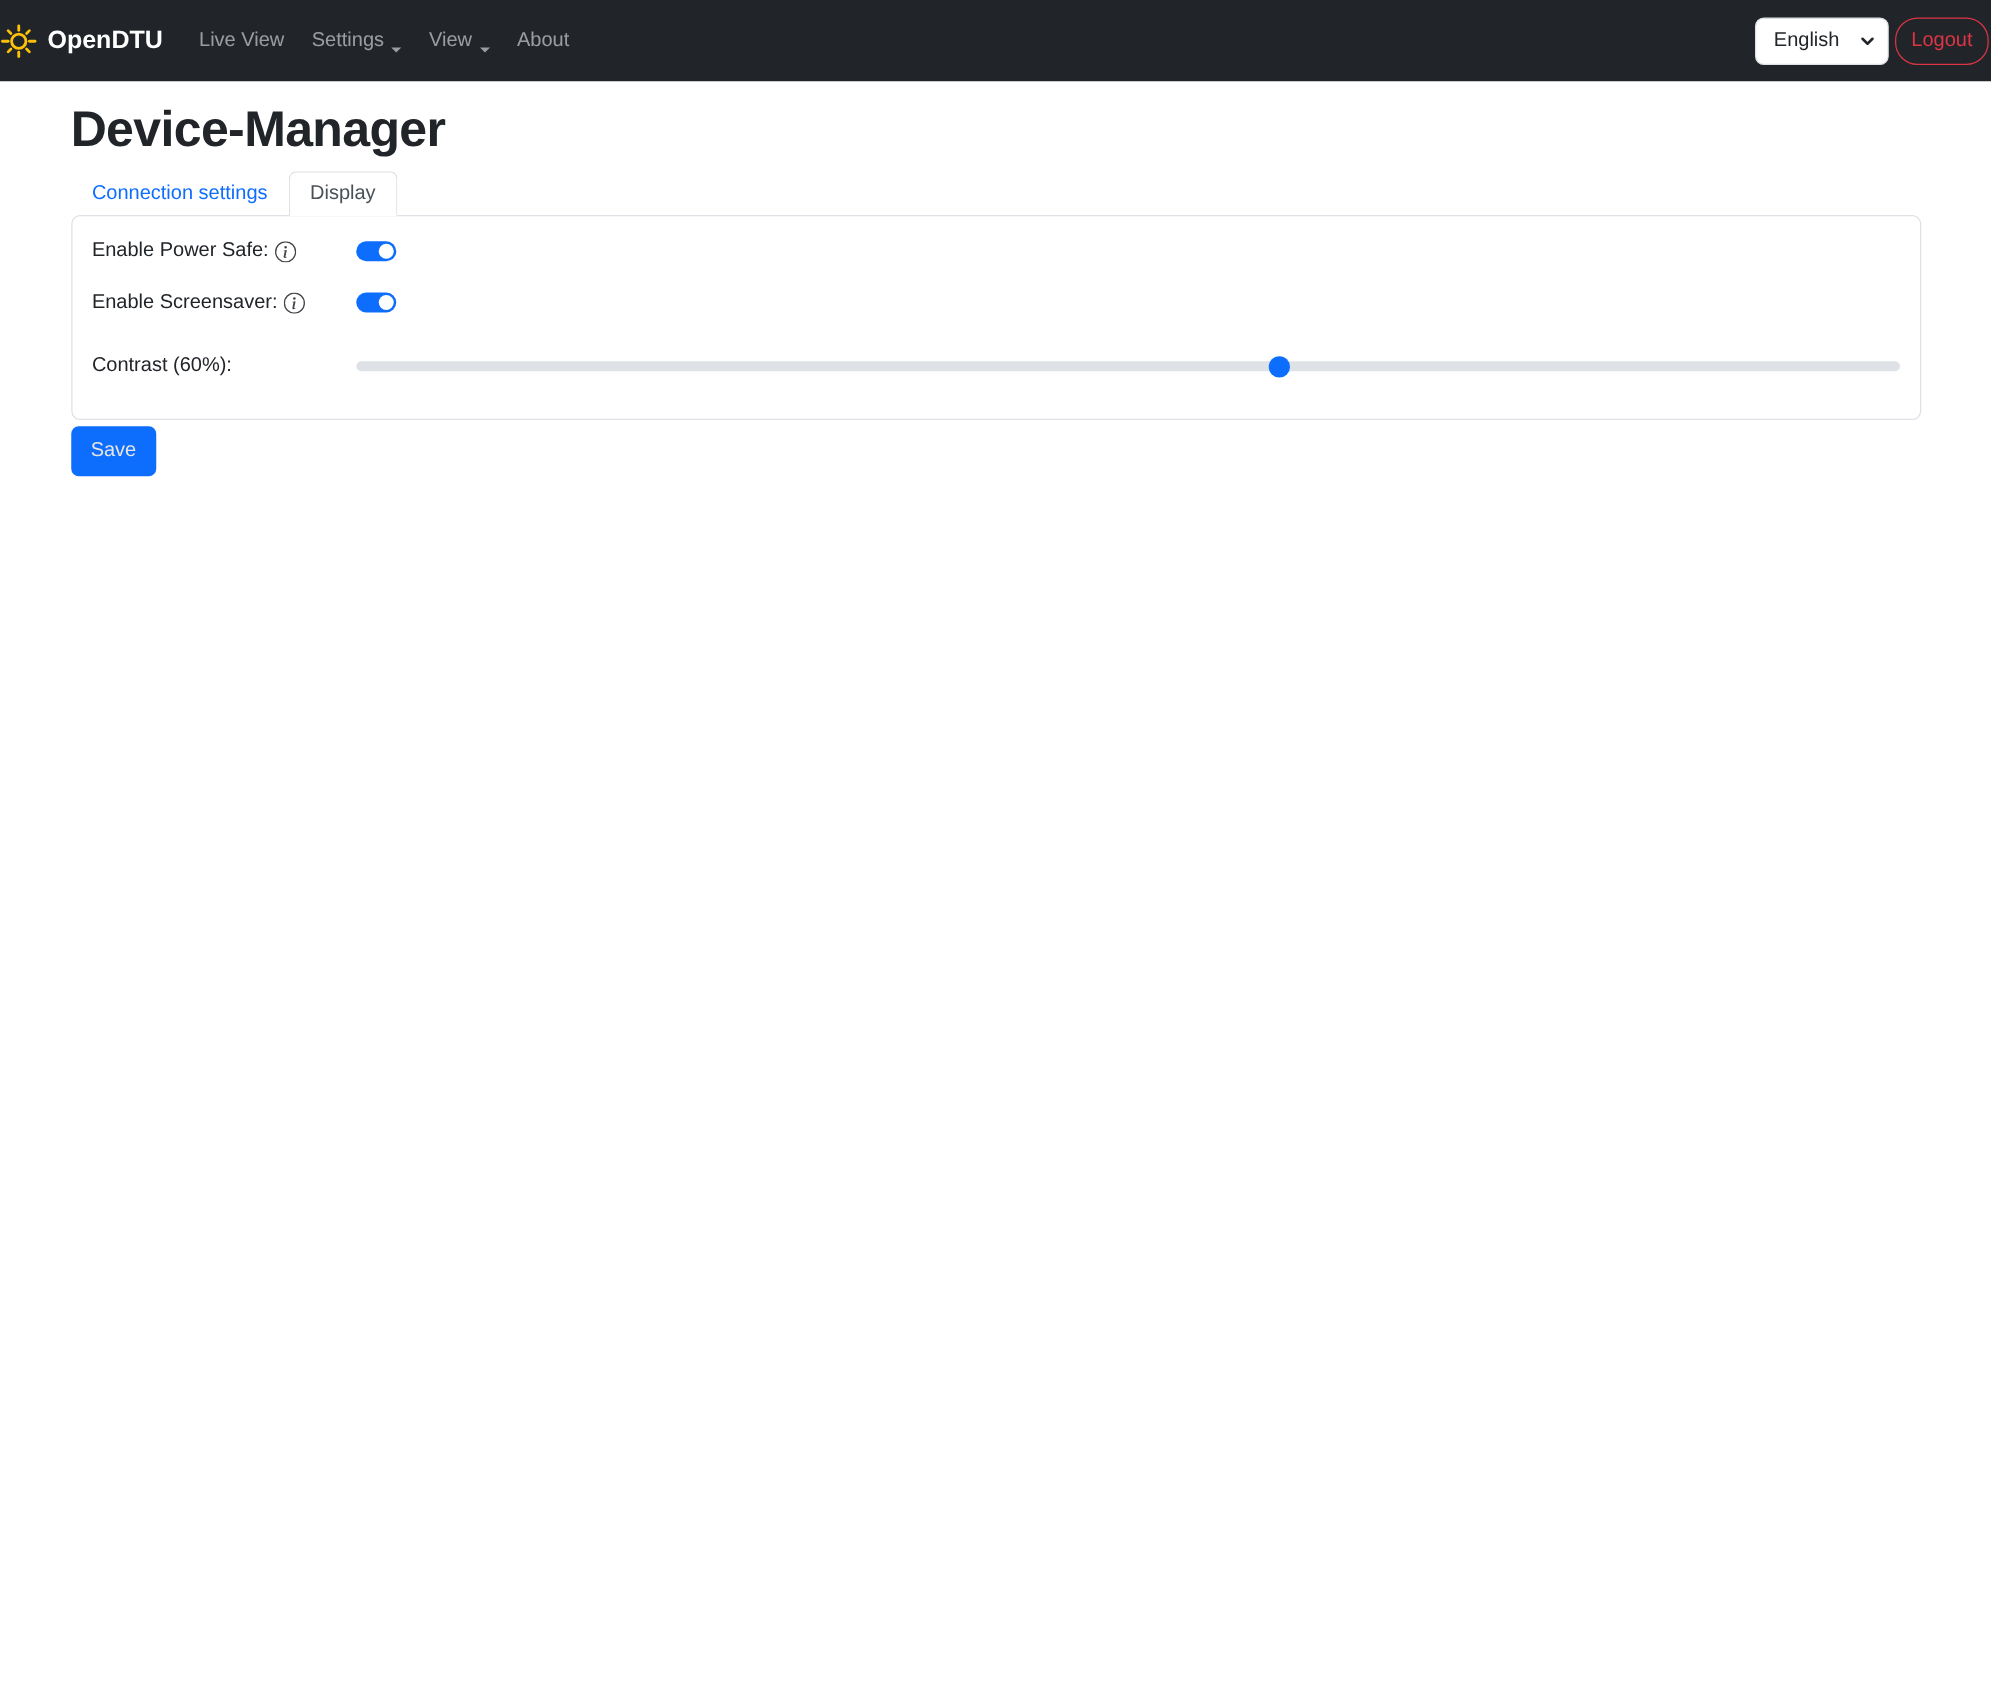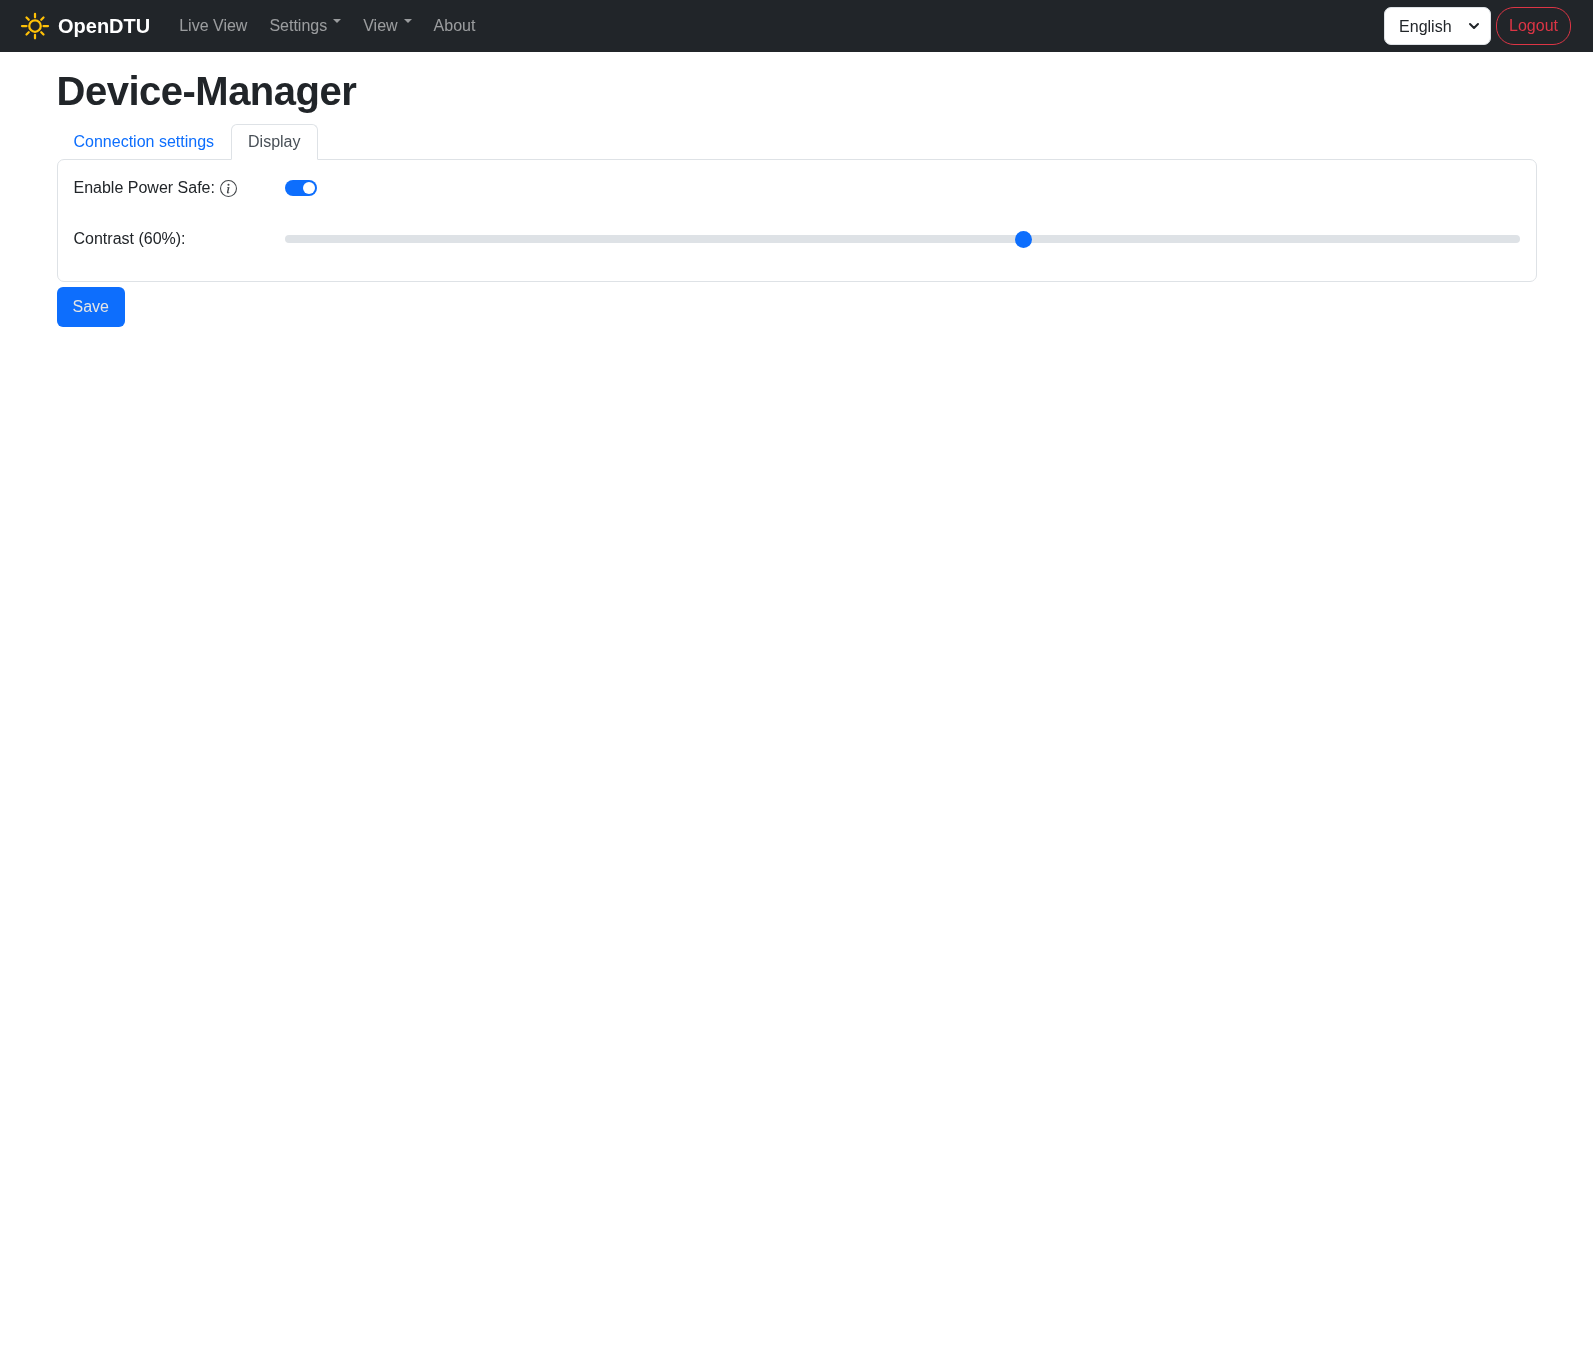--- a/index.html
+++ b/index.html
@@ -15,34 +15,34 @@
   html,body{margin:0;padding:0;}
   body{
     width:1593px;height:1359px;overflow:hidden;
     background:#ffffff;color:var(--text);
     font-family:"Liberation Sans","DejaVu Sans",sans-serif;
     font-size:16px;
   }
 
   
   .navbar{
-    height:52px;background:var(--navbar_bg);
+    height:65px;background:var(--navbar_bg);
     display:flex;align-items:center;justify-content:space-between;
-    padding:0 20px;
+    padding:0 0;
   }
   .nav-left{display:flex;align-items:center;}
   .brand{
     display:flex;align-items:center;gap:8px;
     color:#fff;font-size:20px;font-weight:700;
     text-decoration:none;margin-right:18px;cursor:pointer;
   }
   .nav-link{
     color:var(--navlink);text-decoration:none;
     padding:8px 8px;margin:0 3px;cursor:pointer;
-    display:flex;align-items:flex-start;gap:6px;
+    display:flex;align-items:flex-end;gap:6px;
   }
   .caret{
     width:0;height:0;display:inline-block;
     border-left:4px solid transparent;border-right:4px solid transparent;
     border-top:4.5px solid currentColor;margin-top:2px;
   }
   .nav-right{display:flex;align-items:center;gap:5px;padding-right:2px;}
   .select-wrap{position:relative;}
   .lang-select{
     -webkit-appearance:none;appearance:none;
@@ -213,20 +213,39 @@
       <div class="control-col">
         <label class="switch">
           <input type="checkbox" checked="" style="">
           <span class="track">
               <span class="knob"></span>
             </span>
         </label>
       </div>
     </div>
 
+    <div class="form-row">
+      <div class="label-col">
+        <span class="field-label">Enable Screensaver:</span>
+        <span class="info-icon">
+          <svg width="17" height="17" viewBox="0 0 16 16" fill="currentColor">
+            <path d="M8 15A7 7 0 1 1 8 1a7 7 0 0 1 0 14zm0 1A8 8 0 1 0 8 0a8 8 0 0 0 0 16z"></path>
+            <path d="m8.93 6.588-2.29.287-.082.38.45.083c.294.07.352.176.288.469l-.738 3.468c-.194.897.105 1.319.808 1.319.545 0 1.178-.252 1.465-.598l.088-.416c-.2.176-.492.246-.686.246-.275 0-.375-.193-.304-.533L8.93 6.588zM9 4.5a1 1 0 1 1-2 0 1 1 0 0 1 2 0z"></path>
+          </svg>
+        </span>
+      </div>
+      <div class="control-col">
+        <label class="switch">
+          <input type="checkbox" checked="" style="">
+          <span class="track">
+              <span class="knob"></span>
+            </span>
+        </label>
+      </div>
+    </div>
 
 
     <div class="form-row slider-row">
       <div class="label-col">
         <span class="field-label">Contrast (60%):</span>
       </div>
       <div class="control-col">
         <input type="range" class="contrast" max="100" min="0" value="60" style="">
       </div>
     </div>

